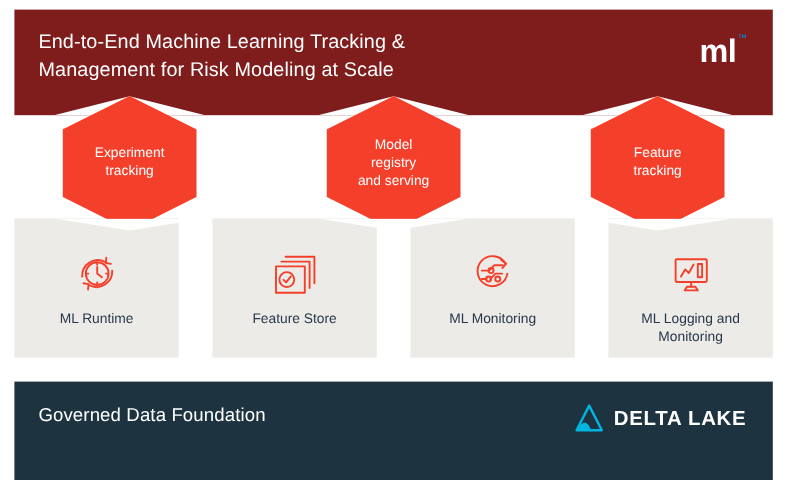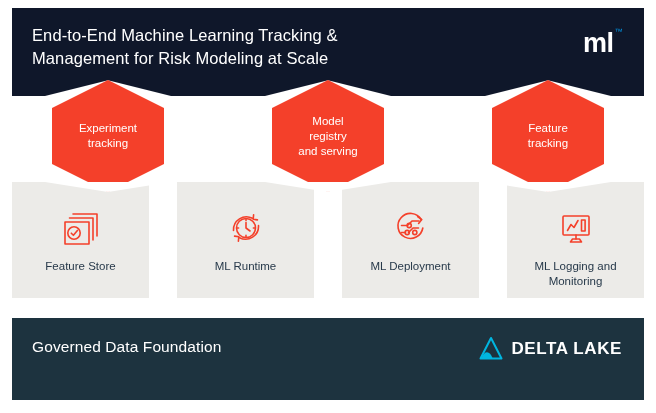--- a/index.html
+++ b/index.html
@@ -22,21 +22,21 @@
     background: #ffffff;
   }
 
   
   .header-bar {
     position: absolute;
     left: 12px;
     top: 8px;
     width: 632px;
     height: 88px;
-    background: #0f172a;
+    background: #7f1d1d;
     box-sizing: border-box;
   }
   .header-title {
     position: absolute;
     left: 20px;
     top: 16px;
     width: 420px;
     color: #ffffff;
     font-size: 16.5px;
     line-height: 23px;
@@ -208,63 +208,63 @@
   <div class="header-bar">
     <div class="header-title">End-to-End Machine Learning Tracking &amp;
 Management for Risk Modeling at Scale</div>
     <div class="mlflow-logo">
       <span class="mlflow-ml">ml</span>
         <span class="mlflow-tm">™</span>
     </div>
   </div>
 
   <div class="cards">
-
-    <div class="card">
-      <svg class="card-icon" viewBox="0 0 48 44">
-        <g fill="none" stroke="#F4402A" stroke-width="1.6" stroke-linejoin="round" stroke-linecap="round">
-          <path d="M16 8 H40 V30"></path>
-          <path d="M12.5 12 H36 V34"></path>
-          <rect x="8" y="16" width="24" height="22"></rect>
-          <circle cx="17" cy="27" r="6.2"></circle>
-          <path d="M14.3 27.2 L16.4 29.3 L20.4 24.4"></path>
-        </g>
-      </svg>
-      <div class="card-label">Feature Store</div>
-    </div>
 
     <div class="card">
       <svg class="card-icon" viewBox="0 0 48 44">
         <g fill="none" stroke="#F4402A" stroke-width="1.6" stroke-linejoin="round" stroke-linecap="round">
           <circle cx="24" cy="22" r="9.5"></circle>
           <path d="M24 16.5 V22 L28 25"></path>
           <path d="M24 13.2 V14.6 M24 29.4 V30.8 M15.2 22 H16.6 M31.4 22 H32.8"></path>
           <path d="M11.5 24.5 A13 13 0 0 1 30.5 12.3"></path>
           <path d="M36.5 19.5 A13 13 0 0 1 17.5 31.7"></path>
           <path d="M31.6 8.8 L31.2 13.2 L35.4 13.9"></path>
           <path d="M16.4 35.2 L16.8 30.8 L12.6 30.1"></path>
         </g>
       </svg>
       <div class="card-label">ML Runtime</div>
+    </div>
+
+    <div class="card">
+      <svg class="card-icon" viewBox="0 0 48 44">
+        <g fill="none" stroke="#F4402A" stroke-width="1.6" stroke-linejoin="round" stroke-linecap="round">
+          <path d="M16 8 H40 V30"></path>
+          <path d="M12.5 12 H36 V34"></path>
+          <rect x="8" y="16" width="24" height="22"></rect>
+          <circle cx="17" cy="27" r="6.2"></circle>
+          <path d="M14.3 27.2 L16.4 29.3 L20.4 24.4"></path>
+        </g>
+      </svg>
+      <div class="card-label">Feature Store</div>
     </div>
 
     <div class="card">
       <svg class="card-icon" viewBox="0 0 48 44">
         <g fill="none" stroke="#F4402A" stroke-width="1.6" stroke-linejoin="round" stroke-linecap="round">
           <path d="M34.2 13.5 A12.5 12.5 0 1 0 35.8 22"></path>
           <path d="M30.6 10.6 L34.8 13.6 L31.6 17.4"></path>
           <path d="M14.5 19.5 H20.5 L25 15 H32"></path>
           <path d="M14.5 26.5 H18.5"></path>
           <path d="M21.5 26.5 L26 22 H31.5"></path>
           <circle cx="22.2" cy="19.5" r="2.1"></circle>
           <circle cx="20.2" cy="26.5" r="2.1"></circle>
           <circle cx="27.8" cy="26.5" r="2.1"></circle>
         </g>
       </svg>
-      <div class="card-label">ML Deployment</div>
+      <div class="card-label">ML Monitoring</div>
     </div>
 
     <div class="card">
       <svg class="card-icon" viewBox="0 0 48 44">
         <g fill="none" stroke="#F4402A" stroke-width="1.6" stroke-linejoin="round" stroke-linecap="round">
           <rect x="11" y="10" width="26" height="19" rx="1"></rect>
           <path d="M15.5 24.5 L19 18.5 L22 21.5 L26 14.5"></path>
           <rect x="29.5" y="14" width="3.6" height="11"></rect>
           <path d="M24 29 V33"></path>
           <path d="M18.5 36 H29.5 L27.5 33 H20.5 Z"></path>

